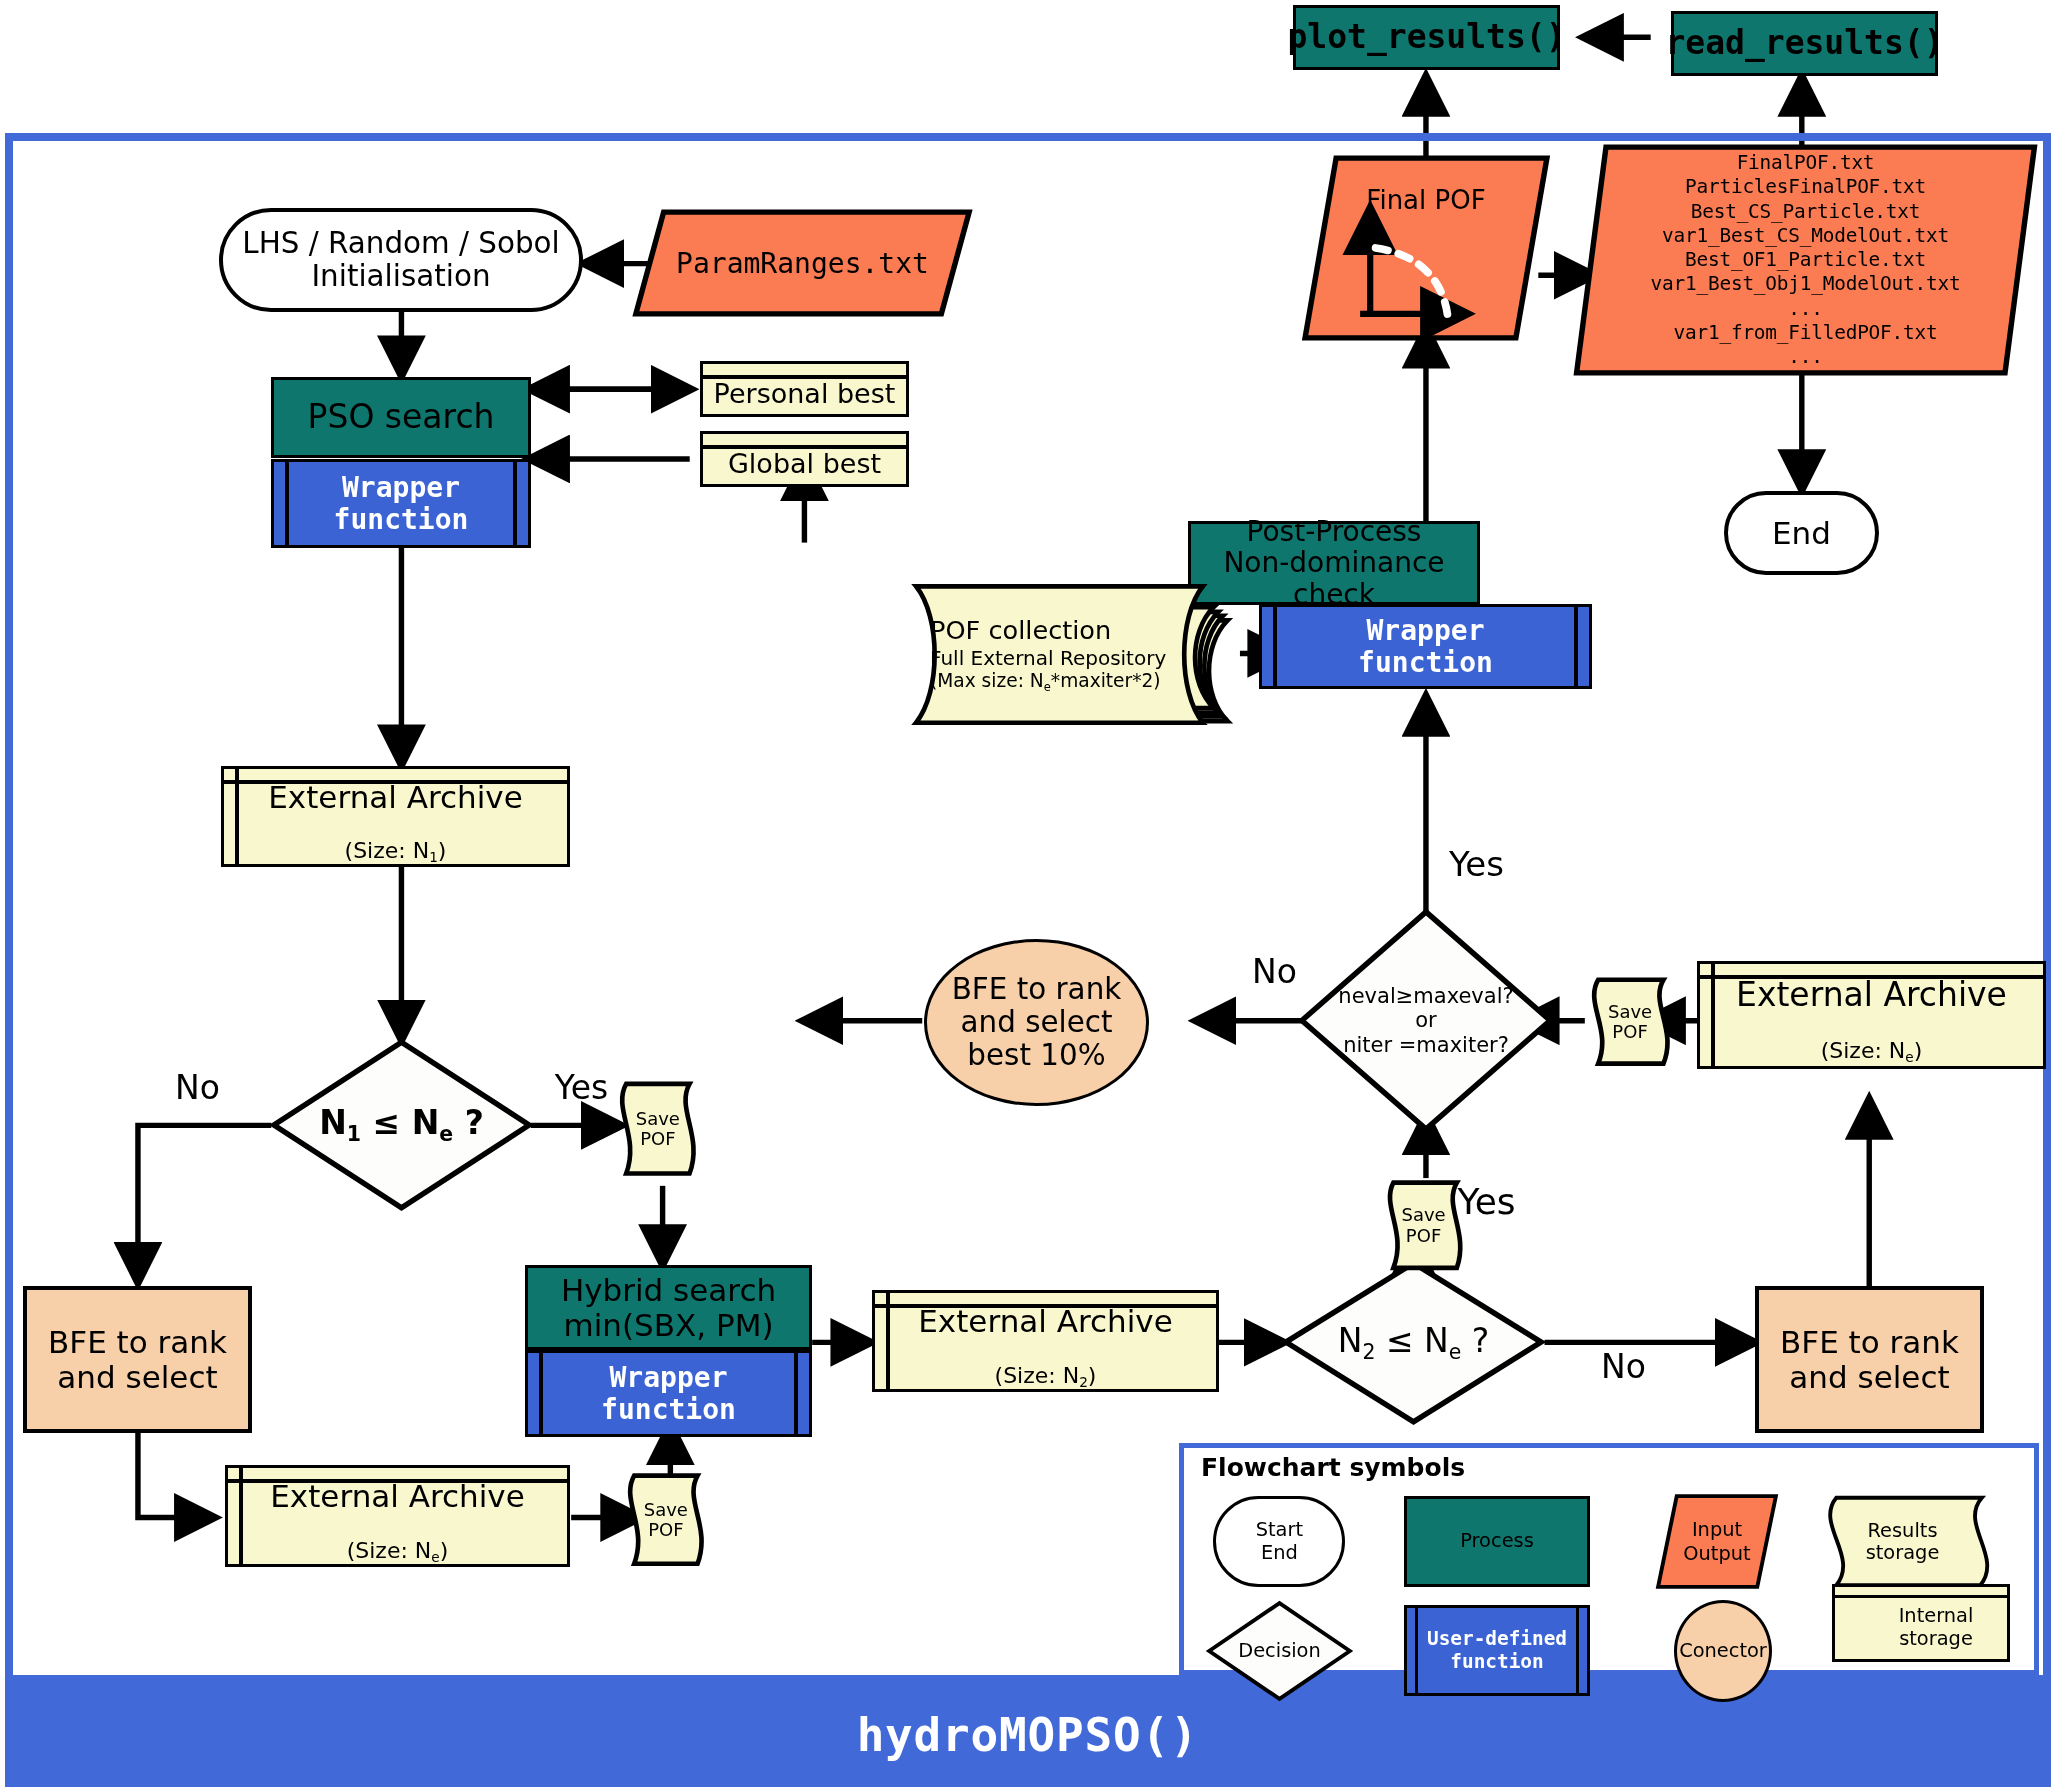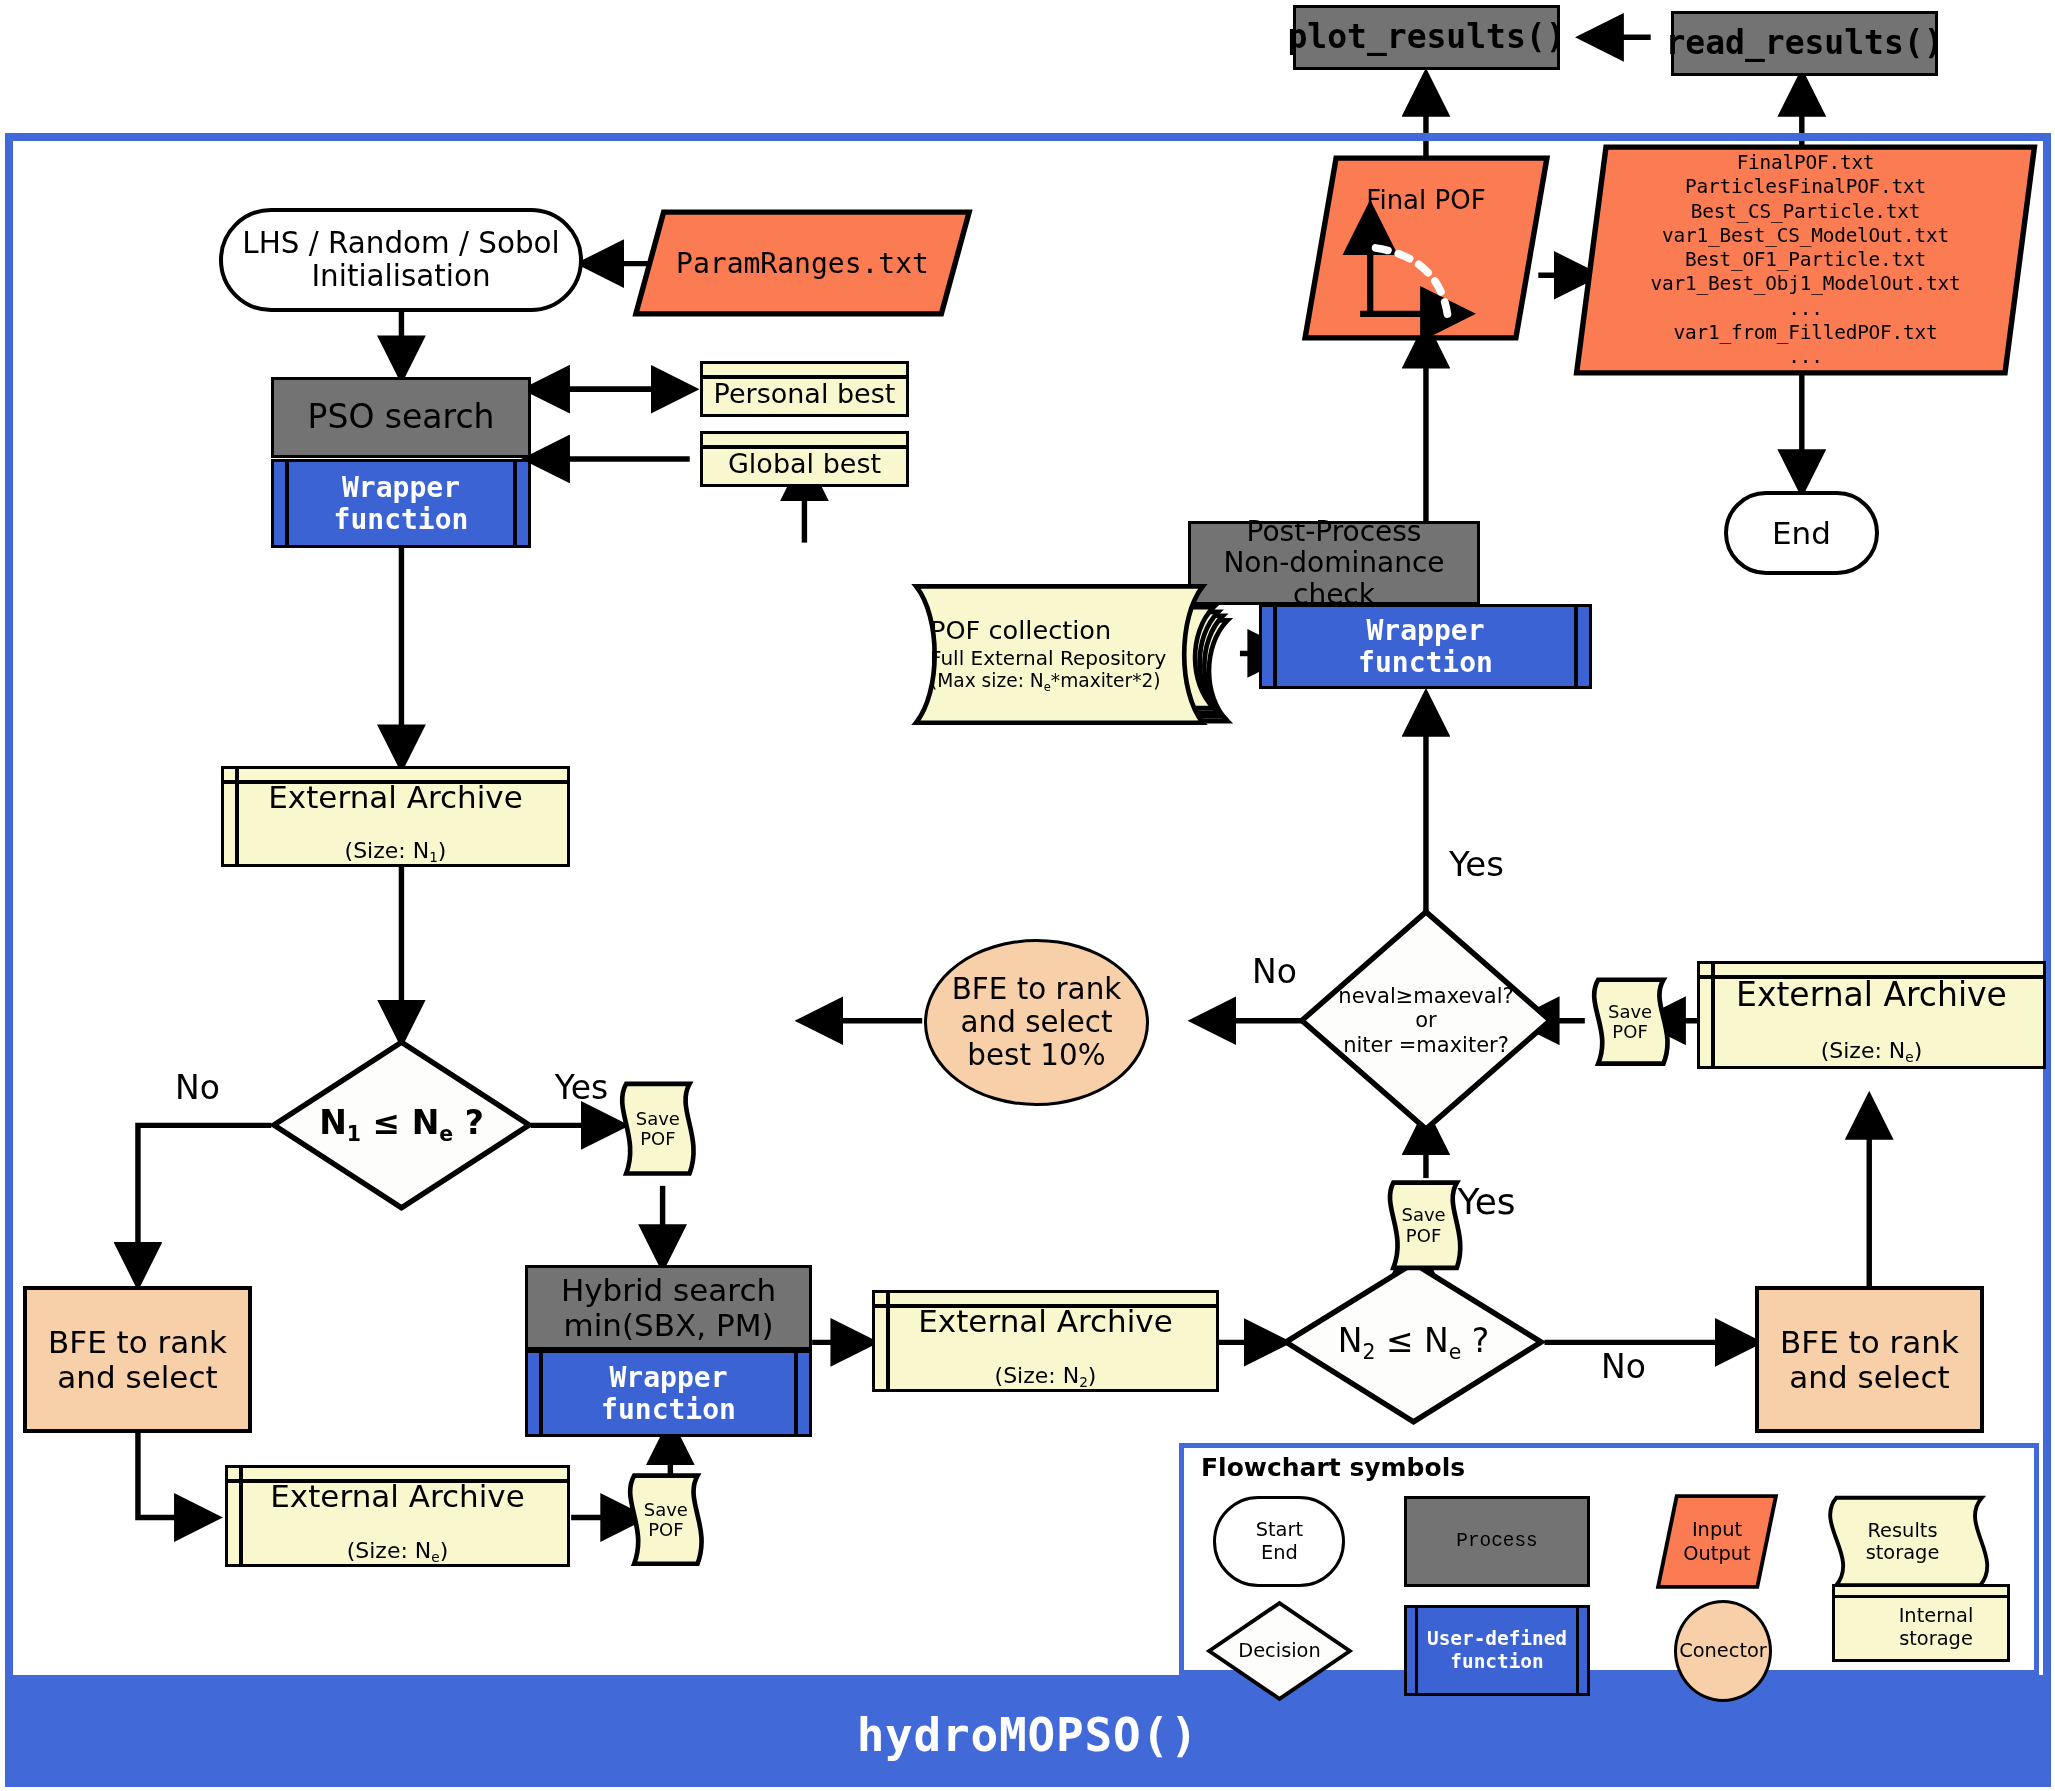--- a/index.html
+++ b/index.html
@@ -6,21 +6,21 @@
   body{font-family:"DejaVu Sans", sans-serif;}
   #stage{position:relative;width:2056px;height:1792px;background:#ffffff;overflow:hidden;}
 
   
   .node{position:absolute;box-sizing:border-box;display:flex;flex-direction:column;
         align-items:center;justify-content:center;text-align:center;color:#000;}
 
   .lbl{line-height:1.12;white-space:pre-line;}
 
   
-  .process{background:#737373;border:3.9px solid #000;}
+  .process{background:#0f766e;border:3.9px solid #000;}
   .udf{background:#3b63d4;border:3.9px solid #000;color:#fff;
        font-family:"DejaVu Sans Mono", monospace;font-weight:bold;}
   .udf .innerL, .udf .innerR{position:absolute;top:0;bottom:0;width:3.9px;background:#000;}
   .udf .innerL{left:11px;} .udf .innerR{right:11px;}
 
   .startend{background:#fff;border:4.6px solid #000;border-radius:7748px;}
 
   .connector{background:#f7cfa8;border:3.9px solid #000;border-radius:50%;}
 
   .storage{background:#f8f7cd;border:3.9px solid #000;}
@@ -389,21 +389,21 @@
   <div id="titlebar">
     <span>hydroMOPSO()</span>
   </div>
 
   <div id="legend">
     <div class="ltitle">Flowchart symbols</div>
 
     <div class="lg startend" style="left:29.4px;top:48px;width:132px;height:91px;border-width:3.9px;white-space:pre-line;">Start
 End</div>
 
-    <div class="lg process" style="left:220px;top:48px;width:186px;height:91px;border-width:3.9px;font-family:Liberation Mono, monospace;">Process</div>
+    <div class="lg process" style="left:220px;top:48px;width:186px;height:91px;border-width:3.9px;">Process</div>
 
     <div class="paraW" style="left:471px;top:45px;width:124px;height:97px;">
       <svg width="124" height="97" viewBox="0 0 160 125">
         <polygon points="28,4 156,4 132,121 4,121" fill="#fb7b52" stroke="#000" stroke-width="5"></polygon>
       </svg>
       <div class="ptxt" style="font-size:19.4px;white-space:pre-line;">Input
 Output</div>
     </div>
 
     <div class="docW" style="left:643px;top:45px;width:182px;height:97px;">

